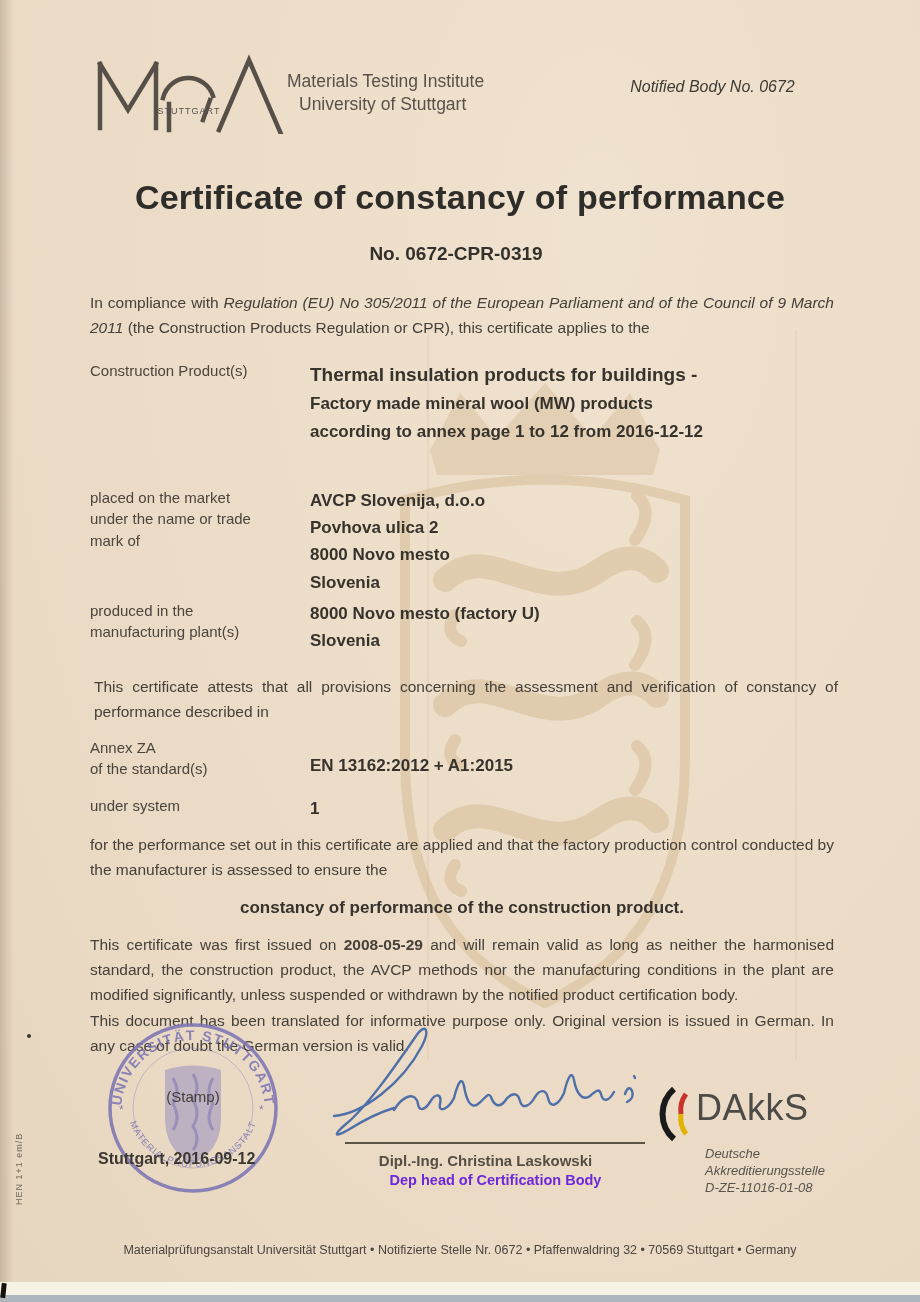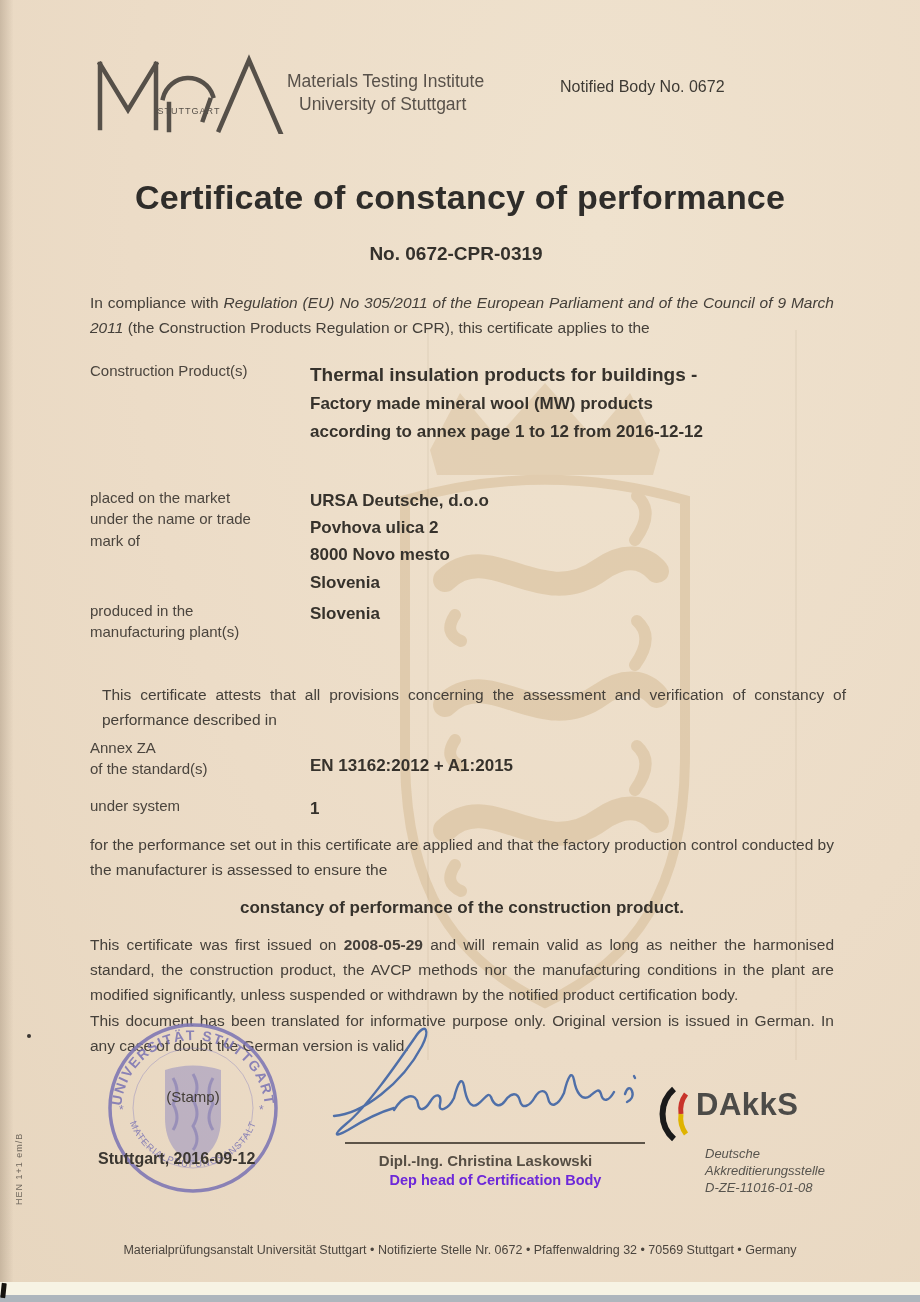--- a/index.html
+++ b/index.html
@@ -9,21 +9,21 @@
     background:radial-gradient(ellipse at 65% 18%, #efe2ce 0%, #ecdcc7 55%, #e7d6bf 100%);}
   .edge-shade{position:absolute;left:0;top:0;width:16px;height:1282px;
     background:linear-gradient(to right, rgba(60,40,20,.18), rgba(60,40,20,0) 85%);}
   .fold{position:absolute;top:330px;height:730px;width:2px;background:rgba(100,70,40,.05);}
   .bottom-white{position:absolute;left:0;top:1282px;width:920px;height:13px;background:#f7f3e4;}
   .bottom-gray{position:absolute;left:0;top:1295px;width:920px;height:7px;background:#aeb6bd;}
   .black-tick{position:absolute;left:1px;top:1283px;width:5px;height:15px;background:#15120e;border-radius:1px;transform:rotate(6deg);}
 
   .hdr-institute{position:absolute;left:287px;top:70px;font-size:17.5px;line-height:1.3;color:#58514a;}
   .hdr-institute .l2{padding-left:12px;}
-  .notified{position:absolute;left:560px;top:78px;width:305px;text-align:left;font-size:16px;color:#3e3a34;}
+  .notified{position:absolute;left:560px;top:78px;width:305px;text-align:center;font-size:16px;color:#3e3a34;font-style:italic;}
 
   .title{position:absolute;left:88px;top:178px;width:744px;text-align:center;
     font-size:34px;font-weight:bold;color:#2f2d2a;letter-spacing:.2px;}
   .certno{position:absolute;left:84px;top:243px;width:744px;text-align:center;
     font-size:19px;font-weight:bold;color:#34312c;}
 
   .para{position:absolute;left:90px;width:744px;font-size:15.5px;line-height:1.62;
     color:#45403a;text-align:justify;}
   .row{position:absolute;left:90px;width:744px;display:flex;}
   .row .lbl{width:220px;flex:0 0 220px;font-size:15px;line-height:1.42;color:#4b453e;}
@@ -40,21 +40,21 @@
 
   .sig-svg{position:absolute;left:328px;top:1018px;}
   .sig-line{position:absolute;left:345px;top:1142px;width:300px;height:1.5px;background:#5d5448;}
   .sig-name{position:absolute;left:308px;top:1152px;width:355px;text-align:center;
     font-size:15px;font-weight:bold;color:#564e44;}
   .sig-role{position:absolute;left:318px;top:1172px;width:355px;text-align:center;
     font-size:14.5px;font-weight:bold;color:#6d28d9;}
 
   .dakks{position:absolute;left:650px;top:1085px;width:230px;}
   .dakks-row{display:flex;align-items:flex-start;}
-  .dakks-name{font-size:31px;font-weight:bold;color:#4c4b48;letter-spacing:.5px;margin-left:4px;margin-top:2px;}
+  .dakks-name{font-size:36px;font-weight:normal;color:#4c4b48;letter-spacing:.5px;margin-left:4px;margin-top:2px;}
   .dakks-sub{margin-left:55px;margin-top:2px;font-size:13px;line-height:1.32;color:#57544e;font-style:italic;}
 
   .footer{position:absolute;left:60px;top:1243px;width:800px;text-align:center;
     font-size:12.5px;color:#4b453e;}
 
   .side-text{position:absolute;left:14px;top:1085px;height:120px;
     writing-mode:vertical-rl;transform:rotate(180deg);
     font-size:9px;letter-spacing:1px;color:#6f675c;}
   .margin-dot{position:absolute;left:27px;top:1034px;width:4px;height:4px;border-radius:50%;background:#3a3631;}
   .watermark{position:absolute;left:305px;top:375px;opacity:.6;}
@@ -117,38 +117,39 @@
     </div>
   </div>
 
   <div class="row" style="top:487px;">
     <div class="lbl">
       <div>placed on the market</div>
       <div>under the name or trade</div>
       <div>mark of</div>
     </div>
     <div class="val">
-      <div>URSA Deutsche, d.o.o</div>
+      <div>AVCP Slovenija, d.o.o</div>
       <div>Povhova ulica 2</div>
       <div>8000 Novo mesto</div>
       <div>Slovenia</div>
     </div>
   </div>
 
   <div class="row" style="top:600px;">
     <div class="lbl">
       <div>produced in the</div>
       <div>manufacturing plant(s)</div>
     </div>
     <div class="val">
+      <div>8000 Novo mesto (factory U)</div>
       <div>Slovenia</div>
     </div>
   </div>
 
-  <p class="para" style="top:670px;margin:12px;">This certificate attests that all provisions concerning the assessment and verification of constancy of performance described in</p>
+  <p class="para" style="top:670px;margin:4px;">This certificate attests that all provisions concerning the assessment and verification of constancy of performance described in</p>
 
   <div class="row" style="top:737px;">
     <div class="lbl">
       <div>Annex ZA</div>
       <div>of the standard(s)</div>
     </div>
     <div class="val" style="align-self:flex-end;">EN 13162:2012 + A1:2015</div>
   </div>
 
   <div class="row" style="top:795px;">

